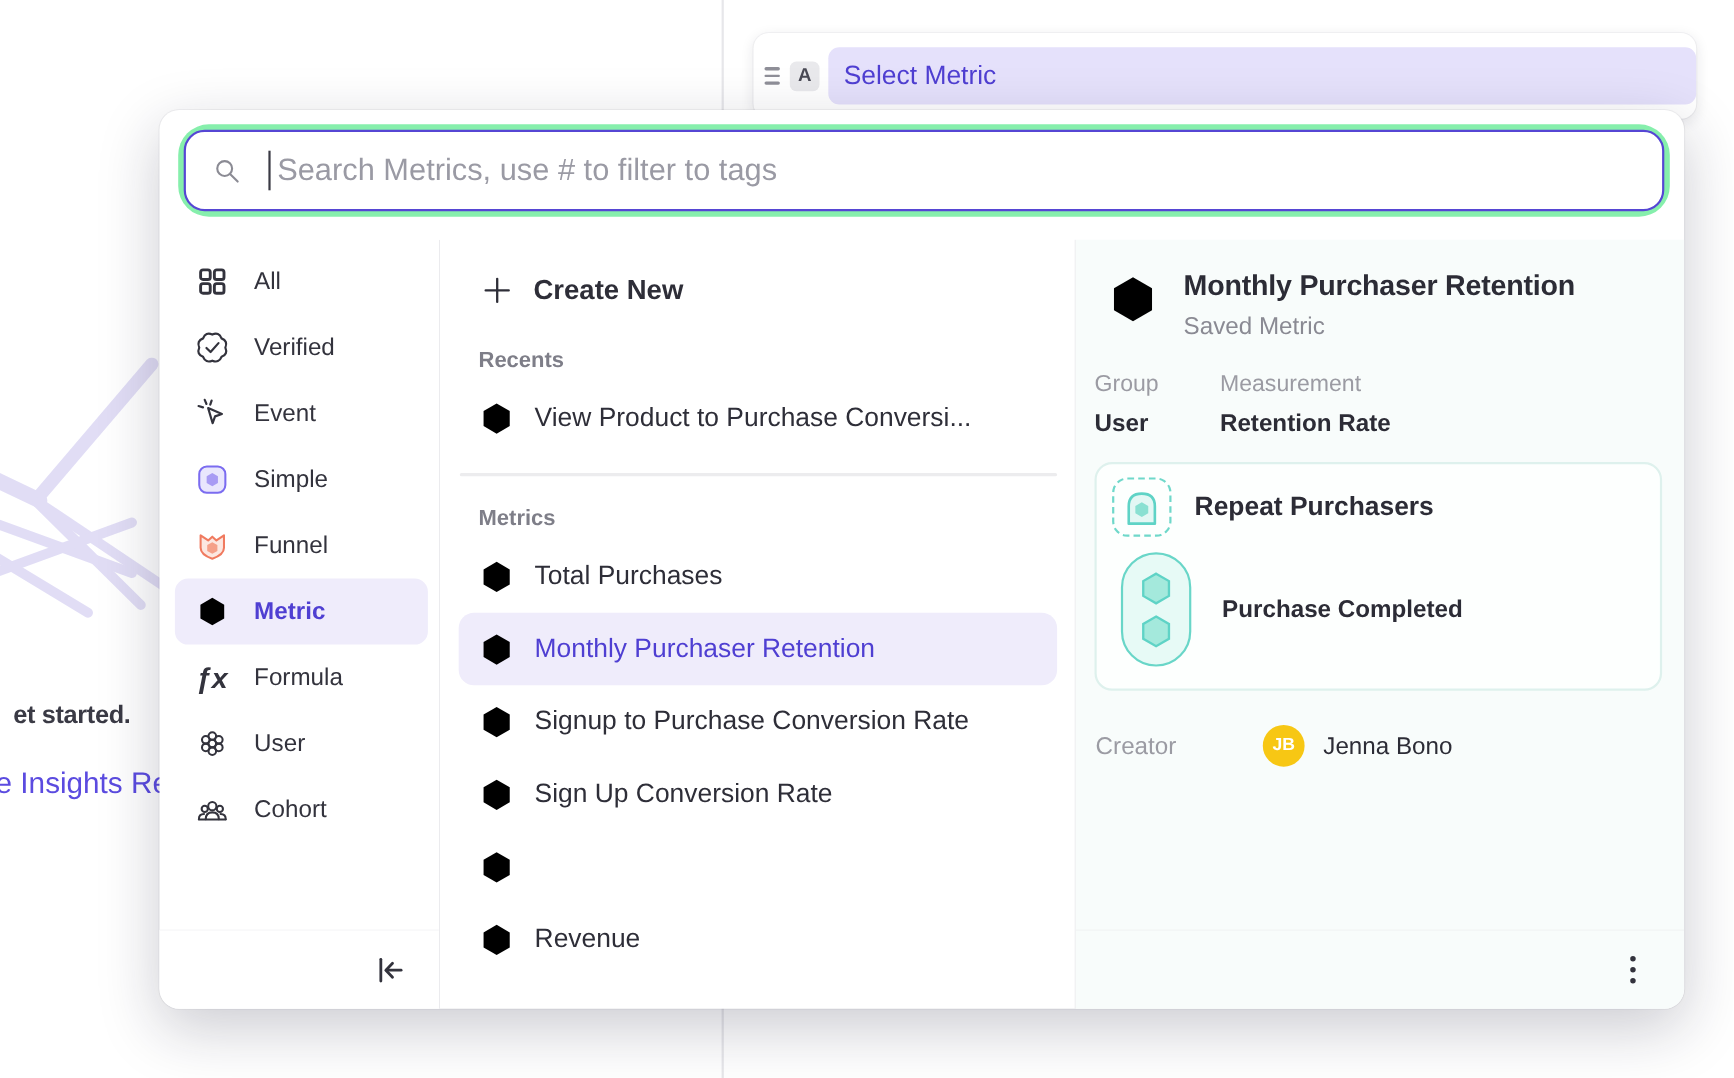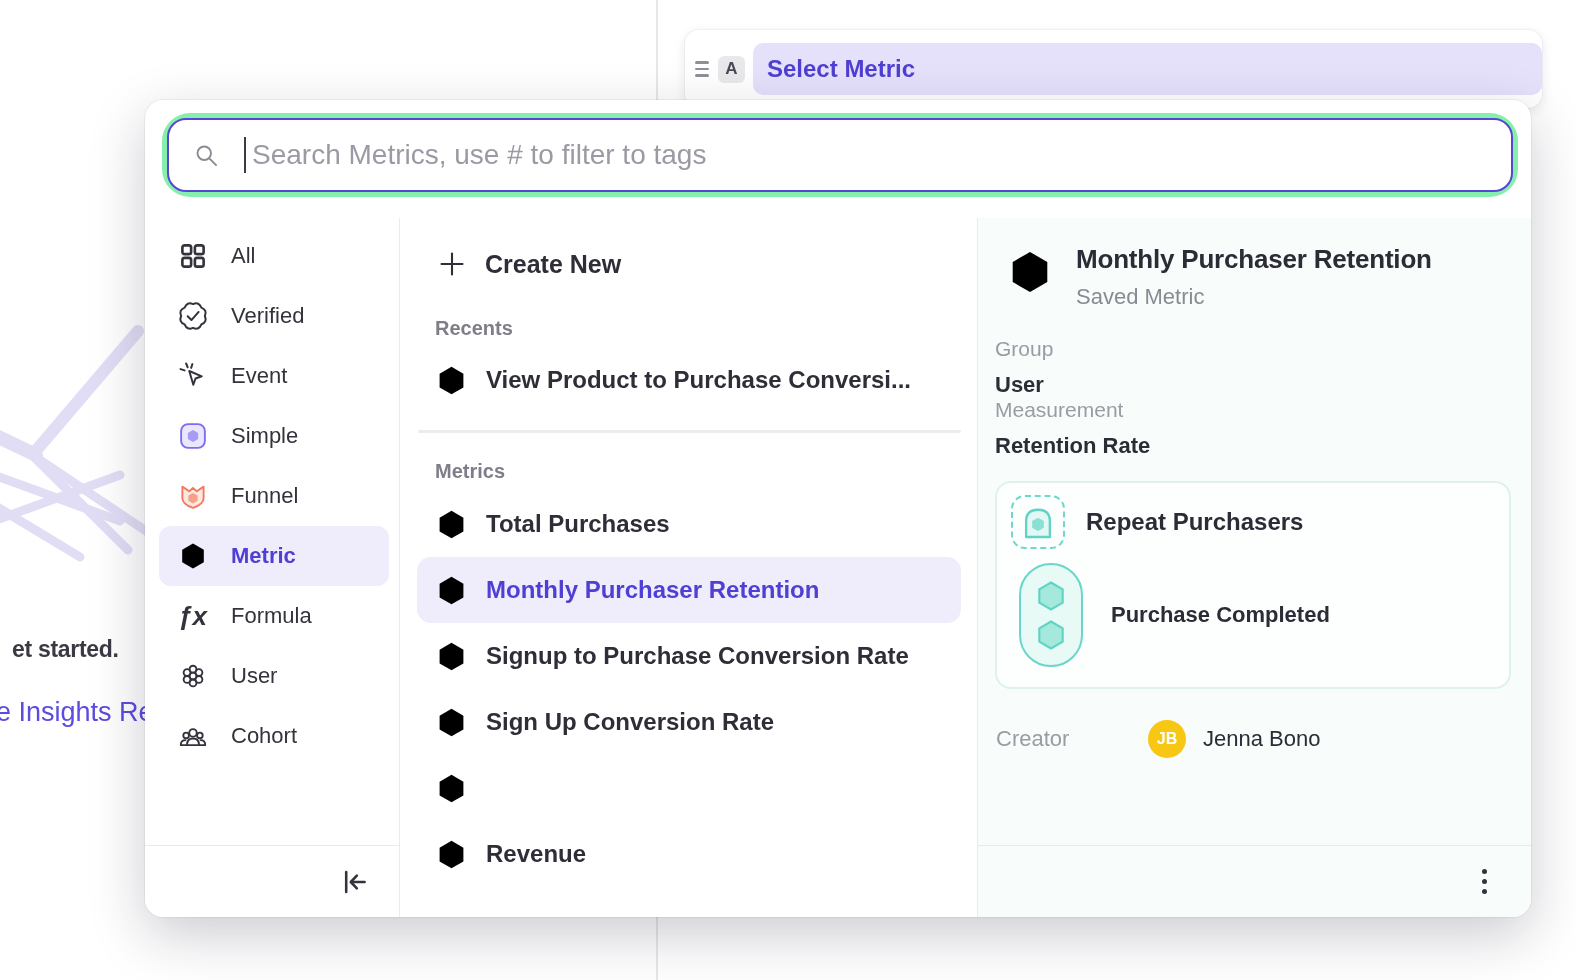--- a/index.html
+++ b/index.html
@@ -14,21 +14,21 @@
 
   
   .topcard{position:absolute;left:685px;top:30px;width:857px;height:78px;background:#fff;
     border-radius:14px;box-shadow:0 0 0 1px rgba(20,20,40,.04),0 3px 12px rgba(30,30,50,.10);
     display:flex;align-items:center;padding-left:8px;box-sizing:border-box;z-index:1;}
   .grip{display:flex;flex-direction:column;gap:4px;margin:0 9px 0 2px;}
   .grip i{display:block;width:14px;height:2.5px;background:#8f8f98;border-radius:2px;}
   .clause-badge{width:27px;height:27px;border-radius:6px;background:#e9e9ec;color:#4a4a55;
     font-weight:700;font-size:17px;display:flex;align-items:center;justify-content:center;flex:0 0 auto;}
   .metric-pill{margin-left:8px;flex:1;height:52px;background:#e5e1fb;border-radius:10px;
-    display:flex;align-items:center;padding-left:14px;font-size:24px;font-weight:700;color:#4f3fd2;}
+    display:flex;align-items:center;padding-left:14px;font-size:24px;font-weight:400;color:#4f3fd2;}
 
   
   .dialog{position:absolute;left:145px;top:100px;width:1386px;height:817px;background:#fff;
     border-radius:18px;box-shadow:0 0 0 1px rgba(20,20,40,.05),0 18px 55px rgba(25,25,50,.22);z-index:2;}
 
   .search-outer{position:absolute;left:17px;top:13px;right:13px;height:84px;border-radius:28px;
     background:#86efac;padding:5px;box-sizing:border-box;}
   .search-inner{height:100%;background:#fff;border:2.5px solid #5646d4;border-radius:19px;
     display:flex;align-items:center;padding:0 24px;box-sizing:border-box;}
   .search-icon{color:#8b8b94;flex:0 0 auto;}
@@ -53,34 +53,34 @@
   .collapse-btn{width:34px;height:34px;color:#33333d;cursor:pointer;}
 
   
   .listcol{width:578px;flex:0 0 auto;border-right:1.5px solid #ebebee;box-sizing:border-box;
     padding:20px 16px 0 17px;overflow:hidden;}
   .create-row{display:flex;align-items:center;gap:19px;padding-left:21px;height:52px;
     font-size:25px;font-weight:600;color:#2e2e38;cursor:pointer;}
   .plus-icon{width:28px;height:28px;color:#2e2e38;}
   .section-label{margin:27px 0 8px 18px;font-size:20px;color:#7e7e88;font-weight:600;}
   .m-row{height:64px;display:flex;align-items:center;gap:18px;padding-left:18px;border-radius:14px;
-    font-size:24px;font-weight:700;color:#2e2e38;cursor:pointer;white-space:nowrap;}
+    font-size:24px;font-weight:400;color:#2e2e38;cursor:pointer;white-space:nowrap;}
   .m-row.tall{height:66px;}
   .m-row.selected{background:#efecfb;color:#4f3fd2;}
   .m-ico{width:33px;height:33px;flex:0 0 auto;}
   .hdivider{height:3px;background:#ececee;margin:18px 0 12px 1px;border-radius:2px;}
 
   
   .rightcol{flex:1;background:#f8fcfb;position:relative;box-sizing:border-box;
     padding:26px 10px 0 17px;border-radius:0 0 18px 0;}
   .detail-head{display:flex;align-items:flex-start;gap:22px;padding-left:11px;}
   .dh-icon{width:48px;height:48px;margin-top:4px;flex:0 0 auto;}
   .detail-title{font-size:26px;font-weight:700;color:#2c2c36;letter-spacing:-.2px;}
   .detail-sub{font-size:22px;color:#8a8a93;margin-top:9px;font-weight:400;}
-  .meta{display:flex;margin-top:27px;flex-direction:column;}
+  .meta{display:flex;margin-top:27px;}
   .meta-col .lbl{font-size:21px;color:#9b9ba3;margin-bottom:11px;}
   .meta-col .val{font-size:22px;font-weight:600;color:#2c2c36;}
   .meta-col.first{width:90px;margin-right:24px;}
   .defcard{margin:22px 10px 0 0;background:#fdfffe;border:2px solid #def1ed;border-radius:16px;
     padding:12px 16px 20px 14px;}
   .def-head{display:flex;align-items:center;gap:21px;}
   .dash-icon{width:54px;height:54px;border:2.5px dashed #6fd8ca;border-radius:14px;box-sizing:border-box;
     display:flex;align-items:center;justify-content:center;}
   .def-name{font-size:24px;font-weight:700;color:#2c2c36;}
   .def-body{display:flex;gap:28px;margin-top:14px;padding-left:8px;}

